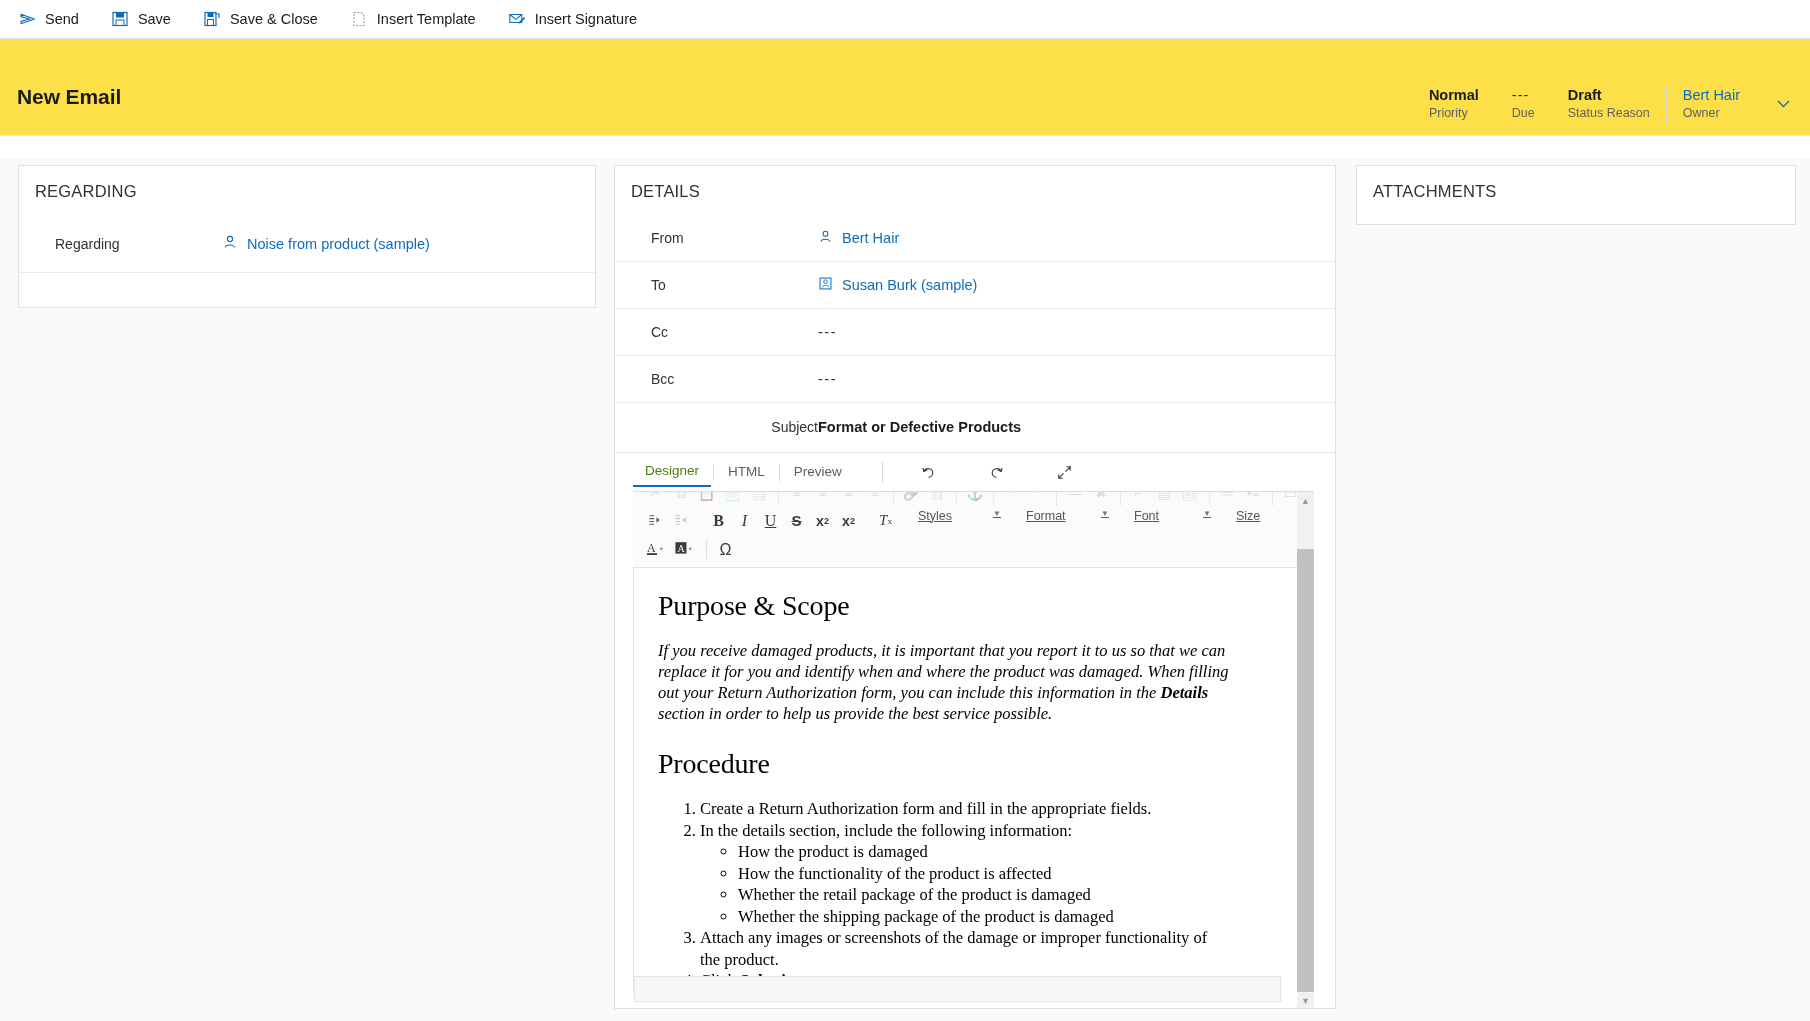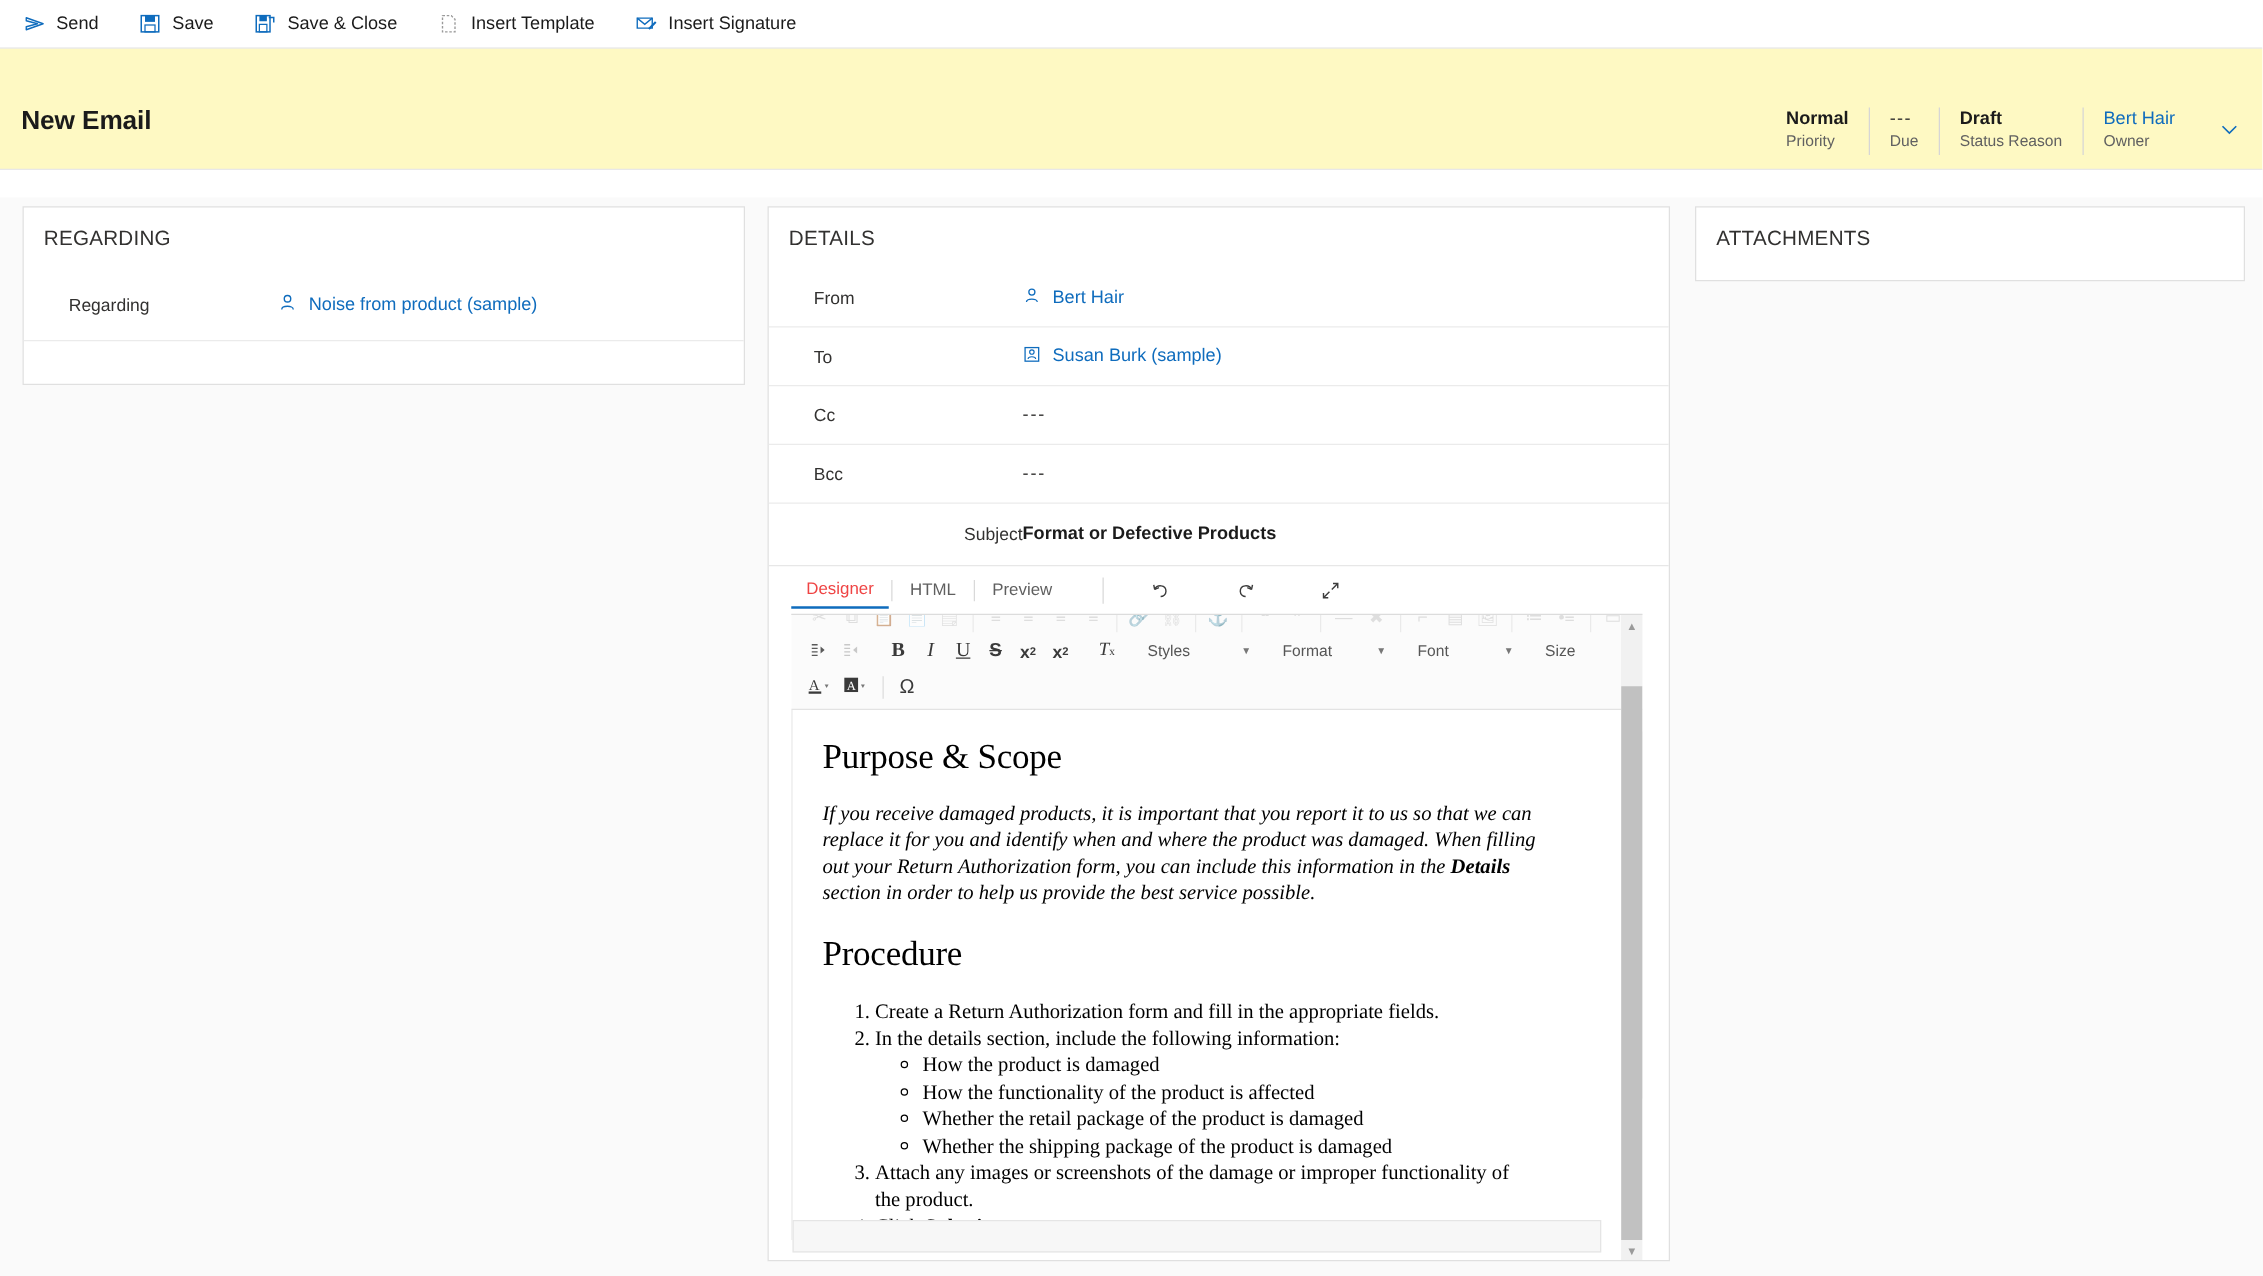--- a/index.html
+++ b/index.html
@@ -33,21 +33,21 @@
     white-space: nowrap;
   }
   .cmd .glyph { width: 19px; height: 19px; display: inline-flex; align-items: center; justify-content: center; }
   .cmd .label { line-height: 1; }
 
   
   .formhead {
     position: relative;
     height: 97px;
     border-bottom: 1px solid #e8e8e8;
-    background: #fef9c3;
+    background: #fde047;
   }
   .formtitle {
     position: absolute;
     left: 17px; top: 46px;
     font-size: 21px;
     font-weight: 600;
     color: #1b1b1b;
     letter-spacing: -0.1px;
   }
   .tabstrip { position: absolute; left: 17px; top: 118px; }
@@ -165,21 +165,21 @@
     padding-left: 18px;
     gap: 0;
   }
   .edtab {
     font-size: 13.5px;
     color: #5f5f5f;
     padding: 6px 12px 7px 12px;
     cursor: pointer;
     white-space: nowrap;
   }
-  .edtab.active { color: #ef4444; border-bottom: 2px solid #0f6cbd; }
+  .edtab.active { color: #4d7c0f; border-bottom: 2px solid #0f6cbd; }
   .edsep { width: 1px; height: 17px; background: #d9d9d9; margin: 0 2px; }
   .edsep.wide { margin: 0 26px 0 28px; height: 21px; }
   .edbtn {
     width: 40px; height: 30px;
     display: flex; align-items: center; justify-content: center;
     cursor: pointer;
     margin-right: 28px;
   }
 
   .rtewrap {
@@ -198,25 +198,26 @@
     min-width: 25px; height: 26px;
     display: flex; align-items: center; justify-content: center;
     color: #5a5a5a;
     font-size: 14px;
     cursor: pointer;
     padding: 0 3px;
   }
   .tbi.dim { color: #c8c8c8; cursor: default; }
   .tbdiv { width: 1px; height: 18px; background: #dddddd; margin: 0 5px; }
   .tbcombo {
-    display: flex; align-items: center; justify-content: space-between;
+    display: flex; justify-content: space-between;
     height: 24px; min-width: 92px;
     padding: 0 5px 0 8px;
     font-size: 12.5px; color: #565656;
     cursor: pointer;
+    text-decoration: underline;
   }
   .tbcombo .car { font-size: 8px; color: #777; }
 
   .rtecanvas {
     position: relative;
     background: #fff;
     height: 424px;
     overflow: hidden;
     border-left: 1px solid #e6e6e6;
   }

